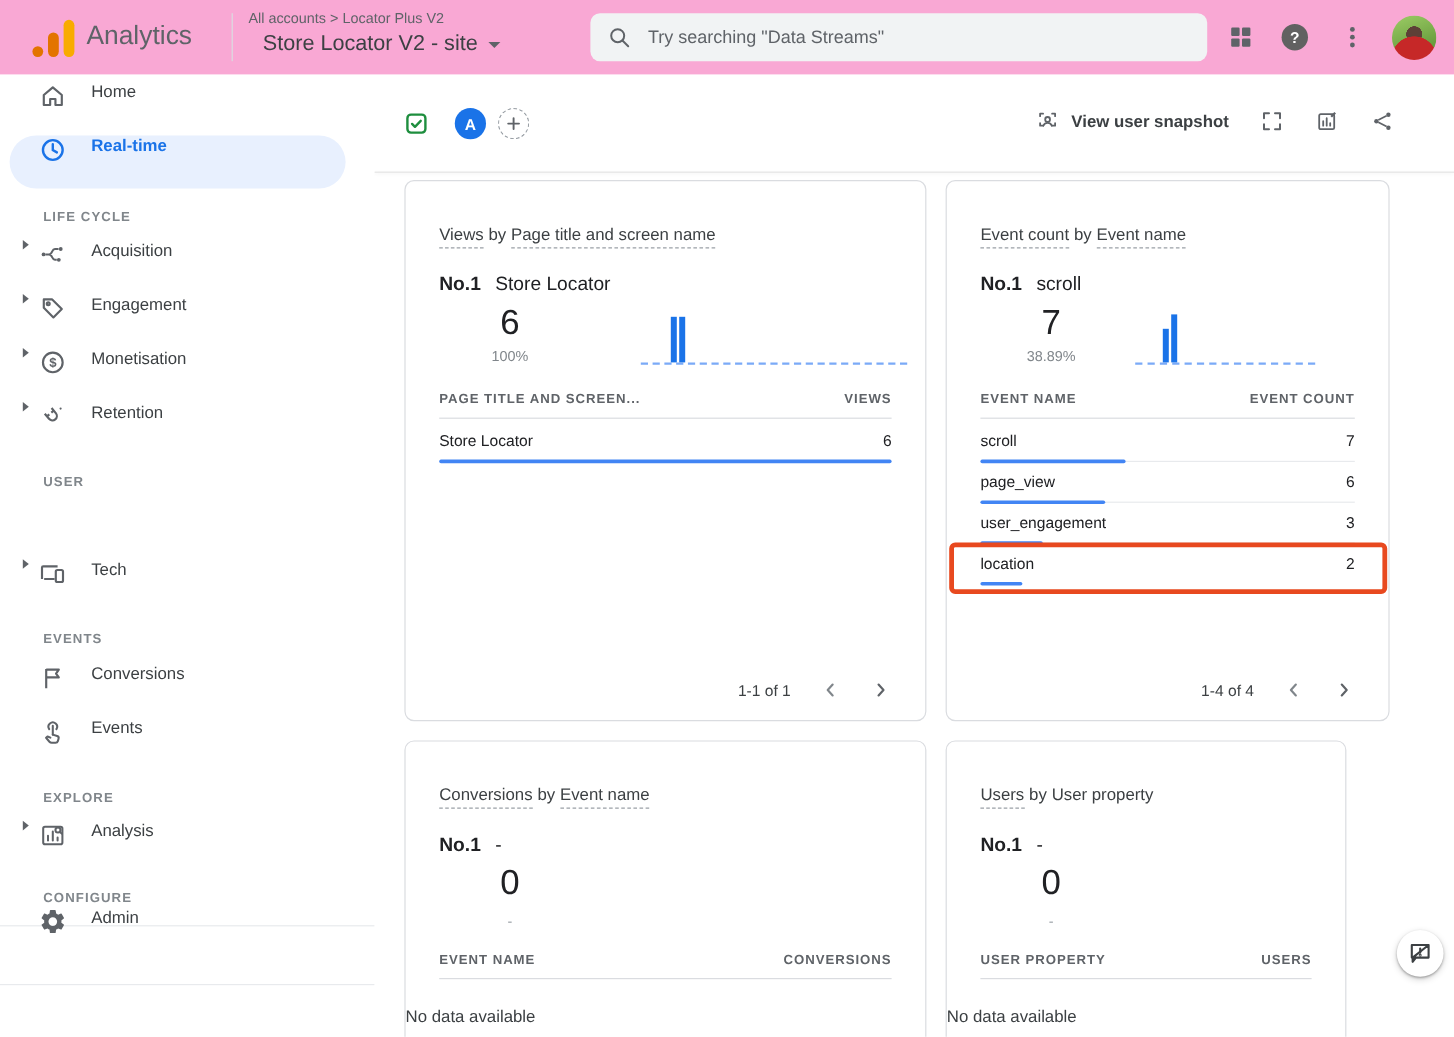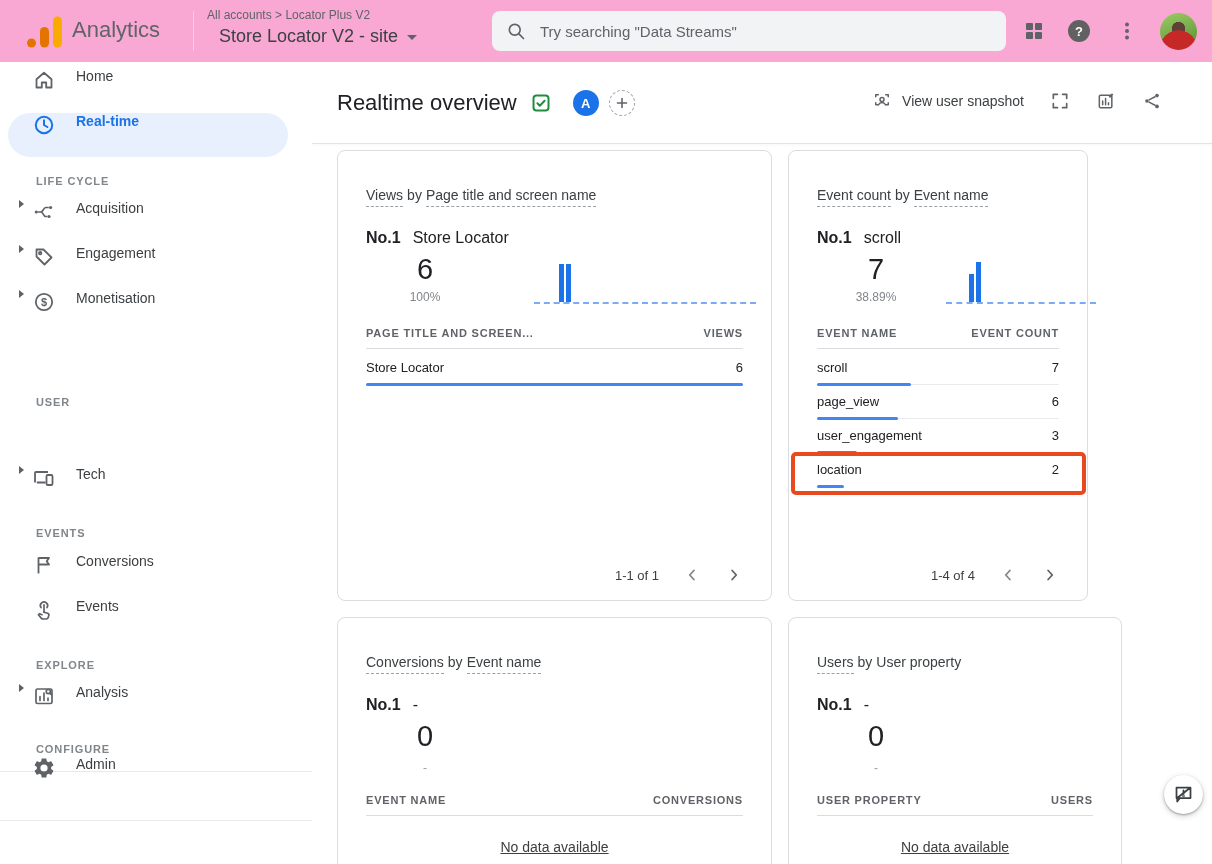--- a/index.html
+++ b/index.html
@@ -45,28 +45,28 @@
   .side-divider { position:absolute; left:0; width:100%; height:1px; background:#e8eaed; }
 
   
   .main-title-row { position:absolute; left:337px; top:84px; height:38px; display:flex; align-items:center; z-index:3; }
   .page-title { font-size:22px; font-weight:normal; color:#202124; margin:0 14px 0 0; }
   .valid-icon { margin-right:22px; }
   .badge-a { width:26px; height:26px; border-radius:50%; background:#1a73e8; color:#fff; font-size:13px; font-weight:bold; display:flex; align-items:center; justify-content:center; cursor:pointer; }
   .badge-plus { width:26px; height:26px; margin-left:10px; border-radius:50%; border:1.5px dashed #9aa0a6; color:#5f6368; display:flex; align-items:center; justify-content:center; cursor:pointer; }
   .header-actions { position:absolute; right:50px; top:91px; display:flex; align-items:center; gap:26px; color:#5f6368; z-index:3; }
   .snapshot { display:flex; align-items:center; gap:10px; cursor:pointer; }
-  .snapshot-label { font-size:14px; color:#3c4043; }
+  .snapshot-label { font-size:14px; color:#3c4043;font-weight:bold; }
   .hdr-icon { width:20px; height:20px; cursor:pointer; }
   .header-divider { position:absolute; left:312px; right:0; top:143px; height:1px; background:#e4e4e4; box-shadow:0 1px 3px rgba(0,0,0,0.07); }
 
   
   .card { position:absolute; background:#fff; border:1px solid #dadce0; border-radius:8px; }
   #card0 { left:337px; top:150px; width:435px; height:451px; }
-  #card1 { left:788px; top:150px; width:300px; height:451px; }
+  #card1 { left:788px; top:150px; width:370px; height:451px; }
   #card2 { left:337px; top:617px; width:435px; height:280px; }
   #card3 { left:788px; top:617px; width:334px; height:280px; }
 
   .card-title { position:absolute; left:28px; top:36px; font-size:14px; color:#3c4043; white-space:nowrap; }
   .card-title .u { border-bottom:1.6px dashed #9aa0a6; padding-bottom:3px; cursor:pointer; }
   .card-title .join { margin:0 4px; }
   .no1 { position:absolute; left:28px; top:78px; font-size:16px; color:#202124; display:flex; gap:12px; }
   .no1 .lbl { font-weight:bold; }
   .metric-block { position:absolute; left:52px; top:102px; width:70px; text-align:center; }
   .big-val { font-size:29px; line-height:32px; color:#202124; }
@@ -85,21 +85,21 @@
   .row .bar { position:absolute; left:0; bottom:-2px; height:3px; background:#4285f4; border-radius:2px; z-index:1; }
 
   .hl-box { position:absolute; left:2px; right:1px; top:301px; height:43px; border:4px solid #e8491f; border-radius:5px; z-index:2; pointer-events:none; }
 
   .pagination { position:absolute; right:28px; bottom:16px; display:flex; align-items:center; gap:24px; font-size:13px; color:#3c4043; }
   .pg-chev { width:18px; height:18px; cursor:pointer; }
   .pg-chev.prev { color:#80868b; }
   .pg-chev.next { color:#5f6368; }
 
   .dash-small { font-size:12px; color:#9aa0a6; margin-top:9px; }
-  .empty-msg { position:absolute; left:0; right:0; top:221px; text-align:center; font-size:14px; color:#3c4043;text-decoration:underline; }
+  .empty-msg { position:absolute; left:0; right:0; top:221px; font-size:14px; color:#3c4043; }
 
   
   .fab { position:absolute; left:1164px; top:775px; width:39px; height:39px; border-radius:50%; background:#fff; box-shadow:0 1px 2px rgba(0,0,0,0.3), 0 2px 6px rgba(0,0,0,0.18); display:flex; align-items:center; justify-content:center; cursor:pointer; z-index:6; }
 </style>
 </head>
 <body>
 
 <div class="topbar">
   <span class="ga-logo">
     <svg width="38" height="34" viewBox="0 0 38 34">
@@ -202,20 +202,35 @@
       </span>
     <span class="s-icon">
       <svg viewBox="0 0 24 24" fill="none" stroke="currentColor" stroke-width="1.8">
         <circle cx="12" cy="12" r="8.2"></circle>
         <text x="12" y="16" font-size="11" font-weight="bold" text-anchor="middle" fill="currentColor" stroke="none" font-family="Liberation Sans, sans-serif">$</text>
       </svg>
     </span>
     <span class="s-label">Monetisation</span>
   </div>
 
+  <div class="side-item" style="top:273px">
+    <span class="caret-box">
+        <span class="caret-tri"></span>
+      </span>
+    <span class="s-icon">
+      <svg viewBox="0 0 24 24" fill="none" stroke="currentColor" stroke-width="1.8">
+        <g transform="rotate(-40 12 12)">
+          <path d="M8.3 6 v5.5 a3.7 3.7 0 0 0 7.4 0 V6"></path>
+          <path d="M8.3 8.8 h2.6 M13.1 8.8 h2.6"></path>
+        </g>
+        <circle cx="18.5" cy="5.5" r="0.9" fill="currentColor" stroke="none"></circle>
+      </svg>
+    </span>
+    <span class="s-label">Retention</span>
+  </div>
 
   <div class="side-section" style="top:334px">USER</div>
 
 
   <div class="side-item" style="top:404px">
     <span class="caret-box">
         <span class="caret-tri"></span>
       </span>
     <span class="s-icon">
       <svg viewBox="0 0 24 24" fill="none" stroke="currentColor" stroke-width="1.8">
@@ -280,21 +295,20 @@
       </svg>
     </span>
     <span class="s-label">Admin</span>
   </div>
 
   <div class="side-divider" style="top:758px"></div>
 
 </div>
 
 <div class="main-title-row">
-  <h1 class="page-title">Realtime overview</h1>
   <span class="valid-icon">
     <svg width="20" height="20" viewBox="0 0 20 20" fill="none" stroke="#1e8e3e" stroke-width="2">
       <rect x="2.5" y="2.5" width="15" height="15" rx="3"></rect>
       <path d="M6.4 10.3 l2.4 2.4 4.8-5" stroke-linecap="round" stroke-linejoin="round"></path>
     </svg>
   </span>
   <span class="badge-a">A</span>
   <span class="badge-plus">
     <svg width="12" height="12" viewBox="0 0 12 12" stroke="#5f6368" stroke-width="1.6" stroke-linecap="round">
       <path d="M6 1.5 V10.5 M1.5 6 H10.5"></path>

